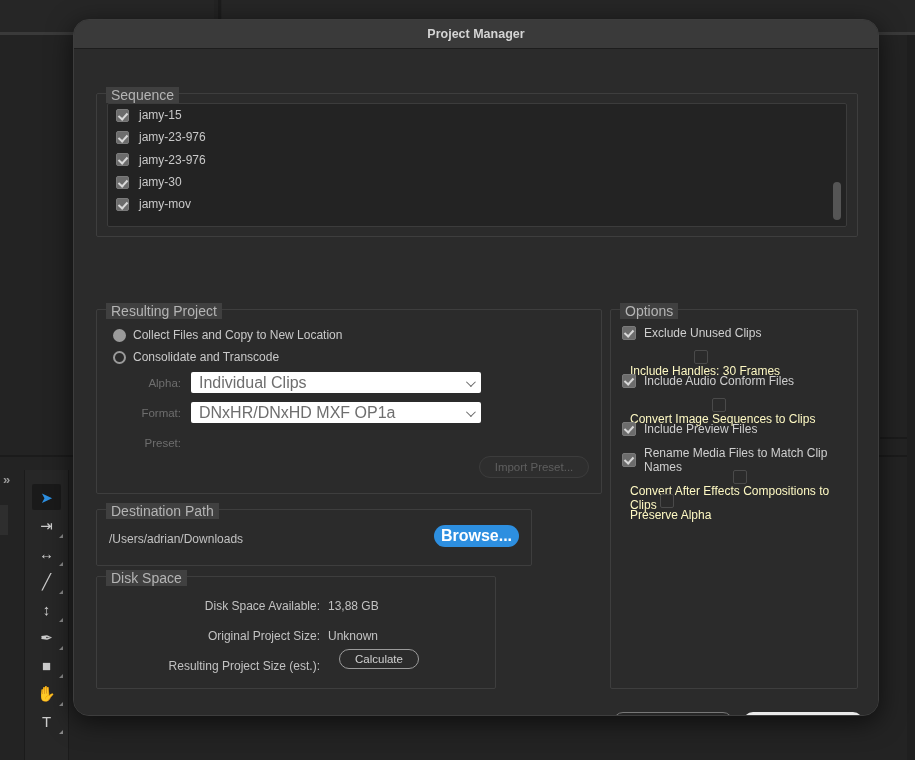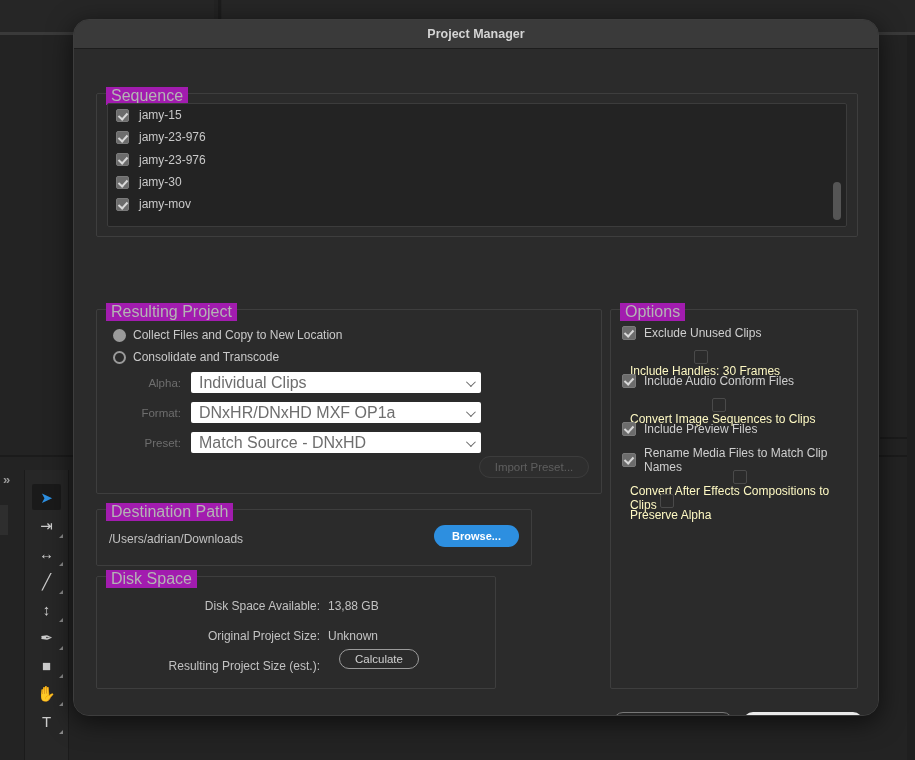--- a/index.html
+++ b/index.html
@@ -60,21 +60,21 @@
     border-bottom: 1px solid #1d1d1d;
   }
   #titlebar .title { font-size: 12.5px; font-weight: bold; color: #d4d4d4; }
 
   #dialog-body { position: relative; padding: 0; height: 667px; background: #2b2b2b; }
 
   
   .group { position: absolute; border: 1px solid #3e3e3e; border-radius: 2px; }
   .group > .legend {
     position: absolute; top: -7px; left: 9px; padding: 0 5px;
-    background: #a21caf; font-size: 16px; color: #b4b4b4;
+    background: #404040; font-size: 14px; color: #b4b4b4;
   }
 
   
   #grp-sequence { left: 22px; top: 44px; width: 762px; height: 144px; }
   #seq-list {
     position: absolute; left: 10px; top: 9px; right: 10px; bottom: 9px;
     background: #232323; border: 1px solid #3c3c3c; border-radius: 2px; overflow: hidden;
   }
   .seq-row {
     display: flex; align-items: center; height: 22.3px; padding-left: 8px;
@@ -142,21 +142,21 @@
   .opt-row .otext { margin-left: 8px; }
   .cb.big { width: 14px; height: 14px; flex: 0 0 14px; }
 
   
   #grp-dest { left: 22px; top: 460px; width: 436px; height: 57px; }
   #dest-path { position: absolute; left: 12px; top: 22px; font-size: 12px; color: #c2c2c2; }
   #btn-browse {
     position: absolute; right: 12px; top: 15px; width: 85px; height: 22px;
     background: #2d8fe0; border-radius: 11px;
     display: flex; align-items: center; justify-content: center;
-    font-size: 11px; font-weight: bold; color: #ffffff;
+    font-size: 16px; font-weight: bold; color: #ffffff;
   }
 
   
   #grp-disk { left: 22px; top: 527px; width: 400px; height: 113px; }
   .disk-row { position: absolute; display: flex; align-items: center; height: 18px; }
   .disk-row .dlabel {
     width: 223px; text-align: right; font-size: 12px; color: #c2c2c2; margin-right: 8px;
   }
   .disk-row .dval { font-size: 12px; color: #c2c2c2; }
   #btn-calculate {
@@ -294,24 +294,20 @@
       </div>
       <div class="field-row" style="left:14px; top:92px;">
         <span class="flabel">Format:</span>
         <span class="select">
           <span>DNxHR/DNxHD MXF OP1a</span>
           <span class="chev"></span>
         </span>
       </div>
       <div class="field-row" style="left:14px; top:122px;">
         <span class="flabel">Preset:</span>
-        <span class="select">
-          <span>Match Source - DNxHD</span>
-          <span class="chev"></span>
-        </span>
       </div>
 
       <div id="btn-import-preset">Import Preset...</div>
     </div>
 
     <div class="group" id="grp-options">
       <span class="legend">Options</span>
       <div id="opt-rows">
           <div class="opt-row" style="top: 16px;">
             <span class="cb big checked"></span>

